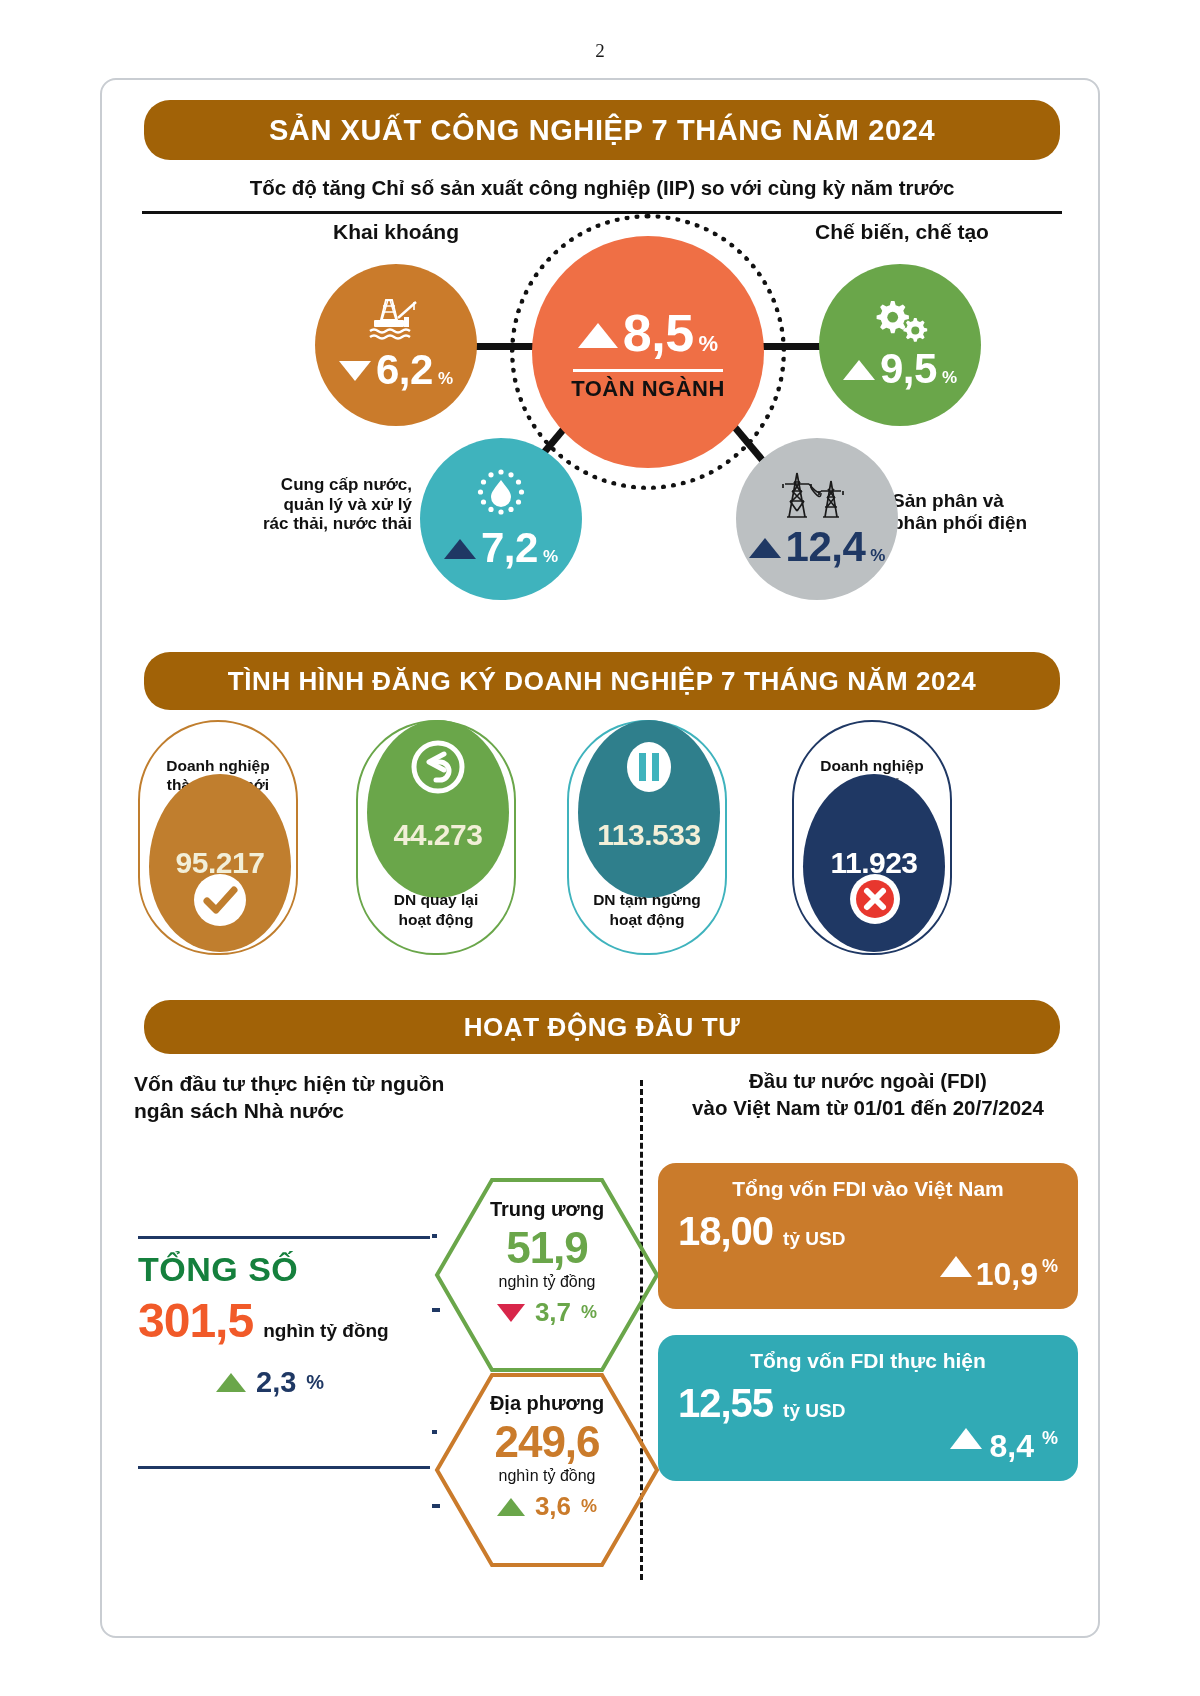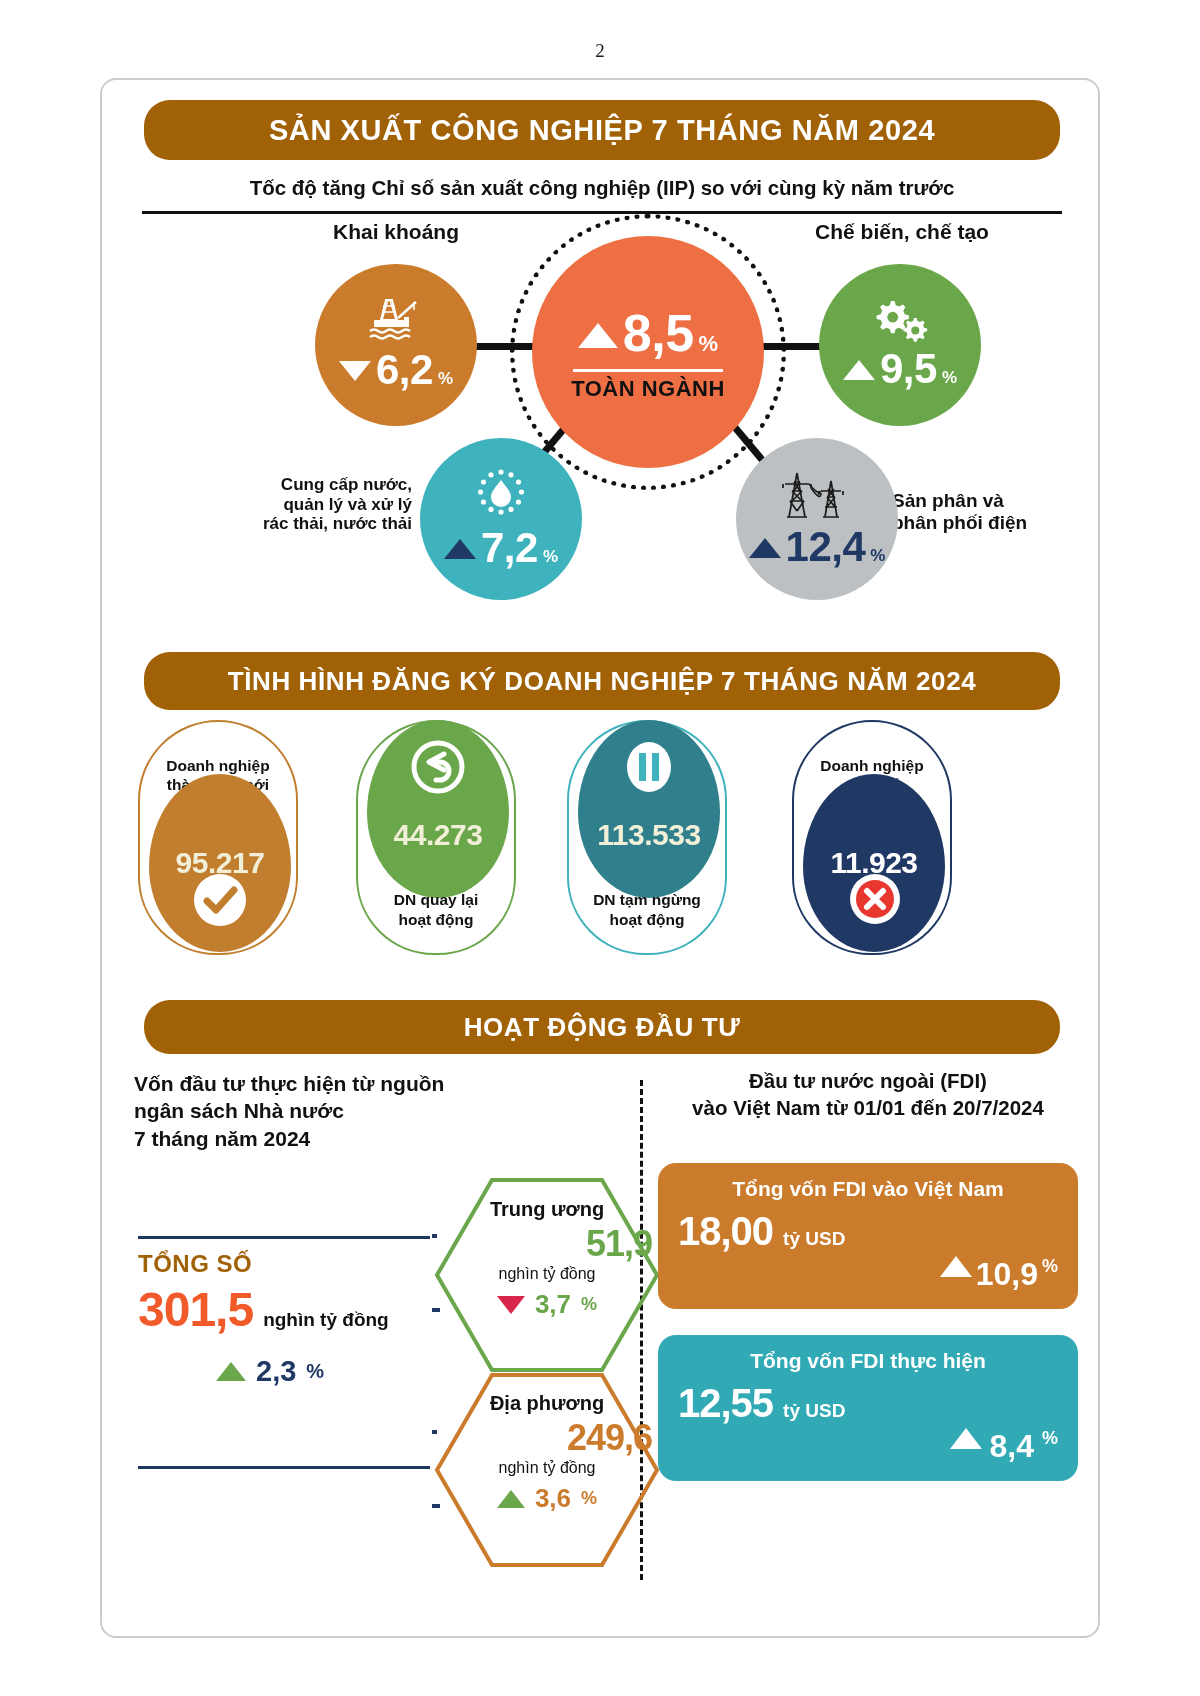--- a/index.html
+++ b/index.html
@@ -107,27 +107,27 @@
   #pill-new  { left: 36px; border-color:#c07e2e; }
   #pill-back { left: 254px; border-color:#6aa64a; }
   #pill-halt { left: 465px; border-color:#3fb3bd; }
   #pill-diss { left: 690px; border-color:#1f3864; }
 
   
   .inv-left { position:absolute; left:0; top:990px; width:520px; height:550px; }
   .inv-title { position:absolute; left:32px; top:0; font-size:21px; font-weight:bold; color:#111; line-height:1.3; }
   .hline { position:absolute; background:#1f3864; height:3px; }
   .total-box { position:absolute; left:36px; top:180px; width:330px; }
-  .tong-so { font-size:24px; font-weight:bold; color:#a16207; letter-spacing:0.5px; }
+  .tong-so { font-size:34px; font-weight:bold; color:#15803d; letter-spacing:0.5px; }
   .tong-num { font-size:48px; font-weight:bold; color:#f15a29; letter-spacing:-1px; }
   .unit { font-size:19px; font-weight:bold; color:#111; }
   .tong-pct { font-size:29px; font-weight:bold; color:#1f3864; }
 
   .hexwrap { position:absolute; left:330px; top:100px; width:230px; height:440px; }
-  .hexnum { font-size:36px; font-weight:bold; letter-spacing:-1px;text-align:right; }
+  .hexnum { font-size:44px; font-weight:bold; letter-spacing:-1px; }
   .hexcap { font-size:20px; font-weight:bold; color:#111; }
   .hexunit { font-size:16px; color:#111; }
   .hexpct { font-size:26px; font-weight:bold; }
 
   
   .divider-dash {
     position:absolute; left:538px; top:1000px; width:0; height:500px;
     border-left: 3px dashed #111;
   }
   .inv-right { position:absolute; left:556px; top:988px; width:420px; }
@@ -336,21 +336,20 @@
   </div>
 
   <div class="banner" id="banner-invest">HOẠT ĐỘNG ĐẦU TƯ</div>
 
   <div class="divider-dash"></div>
 
   <div class="inv-left">
     <div class="inv-title">
       <div>Vốn đầu tư thực hiện từ nguồn</div>
       <div>ngân sách Nhà nước</div>
-      <div>7 tháng năm 2024</div>
     </div>
 
     <div class="hline" style="left:36px; top:166px; width:292px;"></div>
     <div class="hline" style="left:36px; top:396px; width:292px;"></div>
 
     <div class="total-box">
       <div class="tong-so">TỔNG SỐ</div>
       <div style="display:flex; align-items:baseline; gap:10px; margin-top:4px;">
         <span class="tong-num">301,5</span>
         <span class="unit">nghìn tỷ đồng</span>

